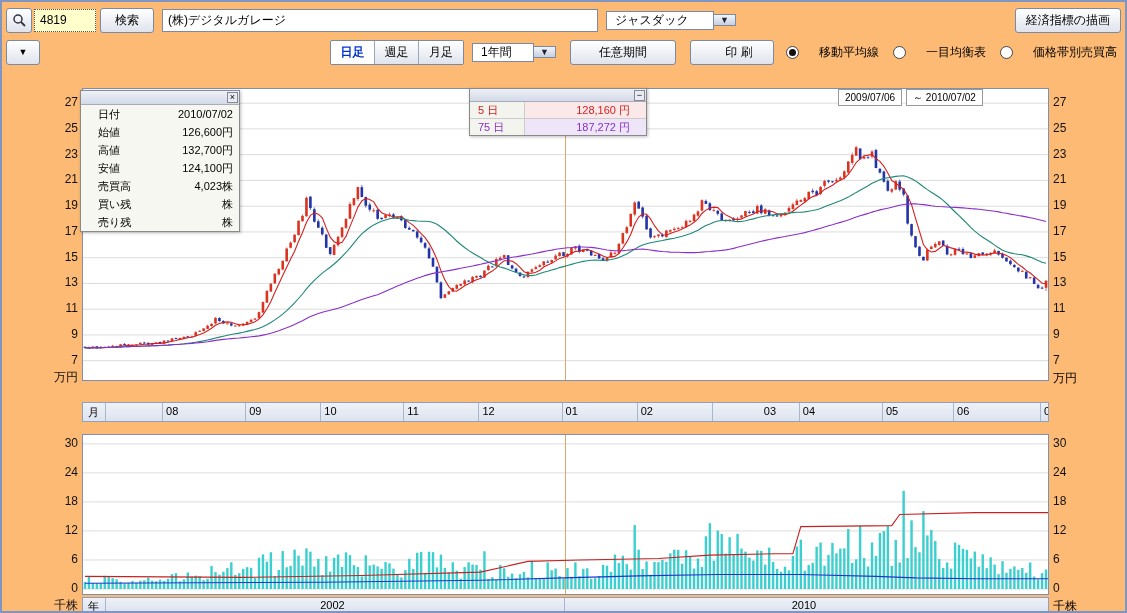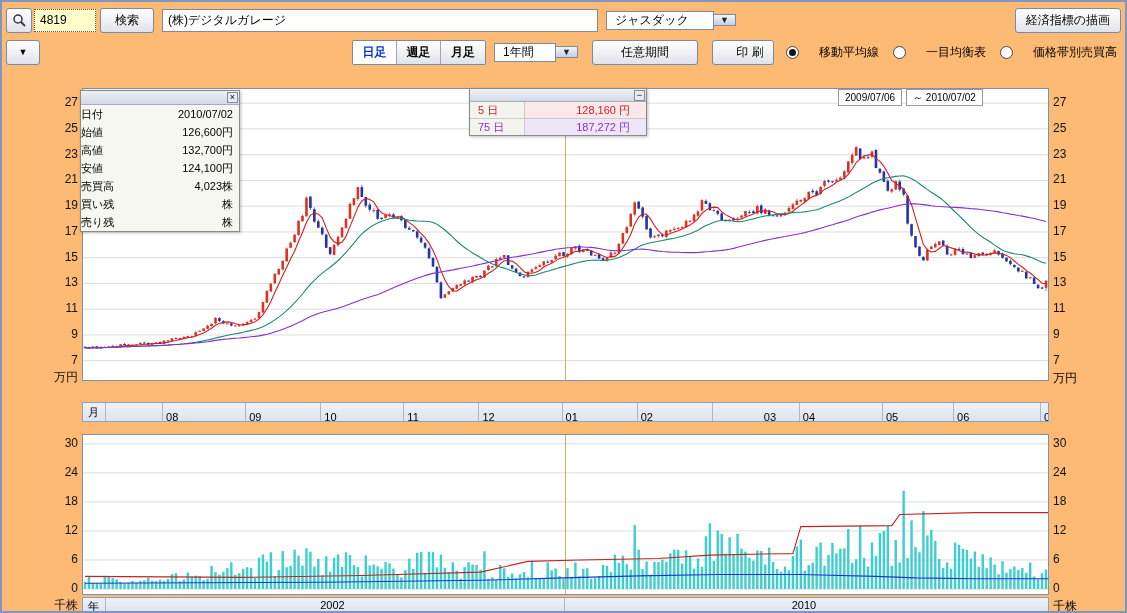--- a/index.html
+++ b/index.html
@@ -15,48 +15,48 @@
   .input{height:23px;border:1px solid #7a8aa5;background:#fff;font-size:12px;padding:0 5px;box-sizing:border-box;font-family:"Liberation Sans",sans-serif;}
   .code-input{width:62px;background:#ffffcc;border:1px dotted #555;margin-left:2px;}
   .name-input{width:436px;margin-left:8px;}
   .selectbox{display:inline-flex;align-items:center;margin-left:8px;height:25px;box-sizing:border-box;}
   .selectbox .val{display:flex;align-items:center;border:1px solid #7a8aa5;background:#fff;font-size:12px;padding:0 8px;box-sizing:border-box;}
   .selectbox .arrow{display:flex;align-items:center;justify-content:center;width:22px;border:1px solid #7a8aa5;border-left:none;
        background:linear-gradient(#f2f4f9,#c7cfdf);font-size:9px;color:#223;cursor:pointer;box-sizing:border-box;}
   .spacer{flex:1;}
   .tabgroup{display:inline-flex;border:1px solid #7a8aa5;border-radius:2px;overflow:hidden;height:25px;box-sizing:border-box;}
   .tab{display:flex;align-items:center;justify-content:center;width:44px;font-size:12px;cursor:pointer;
-       background:linear-gradient(#ffffff,#dfe3ec);border-right:1px solid #9aa6bc;box-sizing:border-box;font-weight:bold;}
+       background:linear-gradient(#ffffff,#dfe3ec);border-right:1px solid #9aa6bc;box-sizing:border-box;}
   .tab:last-child{border-right:none;}
   .tab.active{background:#ffffff;color:#0033cc;font-weight:bold;}
   .radiogroup{display:inline-flex;align-items:center;gap:14px;margin-left:12px;margin-right:4px;}
   .radiowrap{display:inline-flex;align-items:center;gap:20px;font-size:12px;cursor:pointer;white-space:nowrap;}
   .radio{width:13px;height:13px;border:1px solid #444;border-radius:50%;background:#fff;position:relative;display:inline-block;box-sizing:border-box;}
   .radio.sel::after{content:"";position:absolute;left:2px;top:2px;right:2px;bottom:2px;background:#111;border-radius:50%;}
   
   .plot{position:absolute;background:#fff;border:1px solid #7d90b0;box-sizing:border-box;}
   .price-plot{left:80px;top:86px;width:967px;height:293px;}
   .vol-plot{left:80px;top:432px;width:967px;height:161px;}
   .band{position:absolute;left:80px;width:967px;background:linear-gradient(#eef1f7,#dde3ef);border:1px solid #8fa0bd;box-sizing:border-box;overflow:hidden;}
   .month-band{top:400px;height:20px;}
   .year-band{top:595px;height:16px;}
   .band .hdr{position:absolute;left:5px;top:2px;font-size:11px;}
   .band .sep{position:absolute;top:0;bottom:0;width:1px;background:#aab6cc;}
-  .band .lab{position:absolute;top:8px;font-size:11px;}
+  .band .lab{position:absolute;top:2px;font-size:11px;}
   .ticklab{position:absolute;font-size:12px;color:#111;height:14px;line-height:14px;pointer-events:none;}
   .tl-left{left:0;width:76px;text-align:right;}
   .tl-right{left:1051px;width:60px;text-align:left;}
   
   .qbox{position:absolute;left:78px;top:88px;width:158px;background:#f7f7f1;border:1px solid #8a8a8a;
         box-shadow:1px 1px 3px rgba(0,0,0,.25);font-size:11px;z-index:5;}
   .qtitle{height:13px;background:linear-gradient(#eef0f6,#d3dae8);border-bottom:1px solid #aab;position:relative;}
   .wbtn{position:absolute;right:1px;top:1px;width:11px;height:11px;border:1px solid #889;background:#e8ebf2;
         font-size:9px;line-height:9px;text-align:center;cursor:pointer;box-sizing:border-box;}
   .qrow{display:flex;height:18px;line-height:18px;}
-  .qlabel{width:54px;padding-left:0;}
+  .qlabel{width:54px;padding-left:17px;}
   .qval{flex:1;text-align:right;padding-right:6px;}
   
   .lbox{position:absolute;left:467px;top:86px;width:176px;background:#f4f4ee;border:1px solid #8a8a8a;
         box-shadow:1px 1px 3px rgba(0,0,0,.25);font-size:11px;z-index:5;}
   .ltitle{height:12px;background:linear-gradient(#eef0f6,#d3dae8);border-bottom:1px solid #aab;position:relative;}
   .lrow{display:flex;height:16px;line-height:16px;border-top:1px solid #ccc;}
   .lrow:first-of-type{border-top:none;}
   .llabel{width:46px;padding-left:8px;}
   .lval{flex:1;text-align:right;padding-right:16px;border-left:1px solid #ccc;}
   
@@ -98,21 +98,21 @@
     <div class="tabgroup" id="tab-group">
         <div class="tab active">日足</div>
         <div class="tab">週足</div>
         <div class="tab">月足</div>
       </div>
     <div class="selectbox">
       <span class="val" style="width:62px;">1年間</span>
       <span class="arrow">▼</span>
     </div>
     <button class="btn" style="margin-left:14px;width:106px;">任意期間</button>
-    <button class="btn" style="margin-left:14px;width:62px;padding-left:24px;">印 刷</button>
+    <button class="btn" style="margin-left:14px;width:84px;padding-left:24px;">印 刷</button>
     <div class="radiogroup" id="radio-group">
         <label class="radiowrap">
           <span class="radio sel"></span>
           <span>移動平均線</span>
         </label>
         <label class="radiowrap">
           <span class="radio"></span>
           <span>一目均衡表</span>
         </label>
         <label class="radiowrap">

